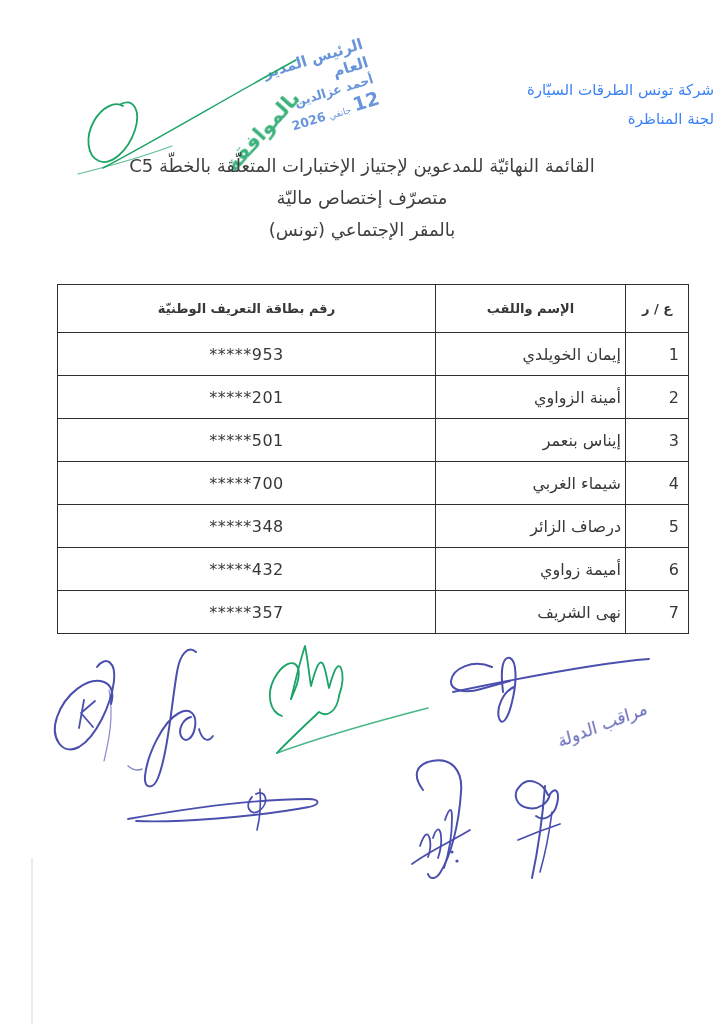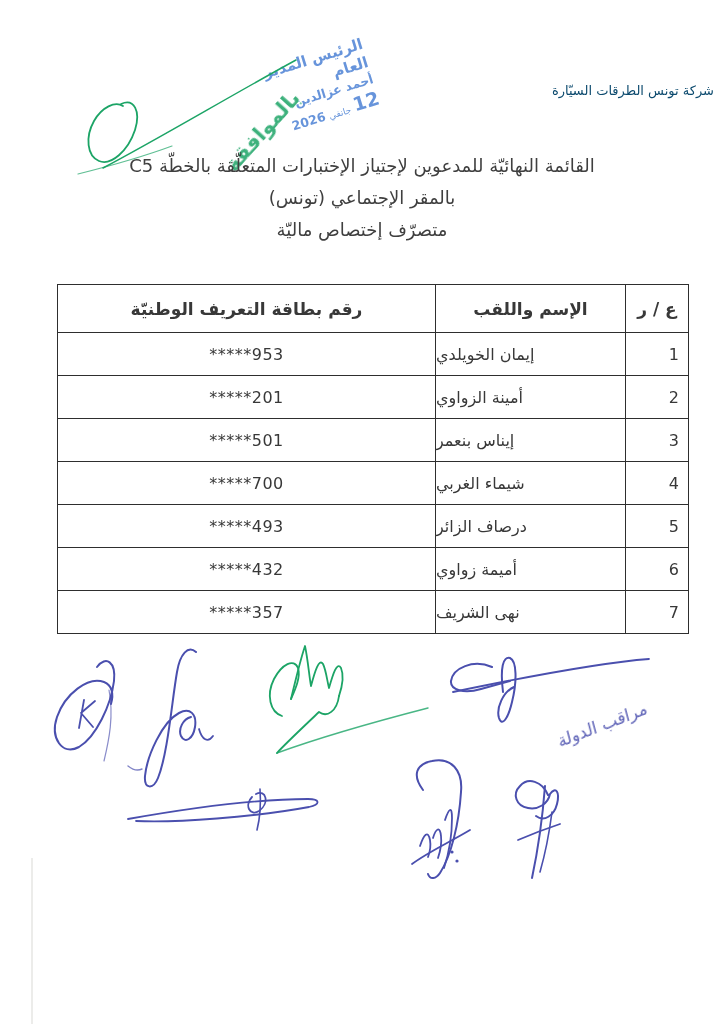--- a/index.html
+++ b/index.html
@@ -10,21 +10,21 @@
     --border:#2e2e2e;
   }
   *{box-sizing:border-box;margin:0;padding:0;}
   body{background:#9c9c9c;font-family:"DejaVu Sans","Liberation Sans",sans-serif;}
   .page{
     position:relative;width:724px;height:1024px;background:#ffffff;
     margin:0 auto;overflow:hidden;color:var(--text);
   }
   
   .letterhead{position:absolute;top:76px;right:10px;text-align:right;direction:rtl;}
-  .letterhead .line{font-size:13px;line-height:29px;color:#0c4a6e;}
+  .letterhead .line{font-size:15px;line-height:29px;color:#3b82f6;}
   
   .hand-note{
     position:absolute;left:176px;top:82px;width:120px;
     transform:rotate(-48deg);transform-origin:100% 50%;
     color:var(--ink-green);font-size:21px;letter-spacing:3px;
     direction:rtl;opacity:.85;font-weight:bold;
     filter:blur(.3px);
   }
   .stamp{
     position:absolute;left:232px;top:54px;width:142px;
@@ -42,26 +42,26 @@
   .title-block .t{font-size:18px;line-height:32px;color:#3f3f3f;}
   
   table.list{
     position:absolute;top:284px;left:57px;width:631px;
     border-collapse:collapse;direction:rtl;table-layout:fixed;
   }
   table.list td,table.list th{
     border:1.4px solid var(--border);height:43px;
     font-size:16px;color:#383838;background:#fff;
   }
-  table.list tr.head th{height:48px;font-weight:bold;font-size:17px;}
+  table.list tr.head th{height:48px;font-weight:bold;font-size:13px;}
   .col-idx{width:63px;}
   .col-name{width:190px;}
   .col-id{width:378px;}
   td.idx{direction:ltr;text-align:right;padding-right:9px;font-size:17px;color:#454545;}
-  td.name{text-align:left;padding-right:4px;font-weight:500;}
+  td.name{text-align:right;padding-right:4px;font-weight:500;}
   td.id{direction:ltr;text-align:center;font-size:17px;letter-spacing:.5px;}
   
   svg.ink{position:absolute;top:0;left:0;pointer-events:none;}
   .ink path{fill:none;stroke-linecap:round;stroke-linejoin:round;}
   .blue{stroke:var(--ink-blue);}
   .green{stroke:var(--ink-green);}
   .hand-arabic{
     position:absolute;left:494px;top:698px;width:150px;
     transform:rotate(-21deg) skewX(-6deg);transform-origin:100% 0;
     color:var(--ink-blue);font-size:17px;direction:rtl;text-align:right;
@@ -69,38 +69,39 @@
   }
   .scan-line{position:absolute;left:31px;top:858px;width:2px;height:166px;background:#ececea;}
 </style>
 </head>
 <body>
 
 <div class="page">
 
   <div class="letterhead">
     <div class="line">شركة تونس الطرقات السيّارة</div>
+    <div class="line">لجنة المناظرة</div>
   </div>
 
   <div class="hand-note">بالموافقة</div>
 
   <div class="stamp">
     <div class="s1">الرئيس المدير العام</div>
     <div class="s2">أحمد عزالدين</div>
     <div class="s3">
       <span class="day">12</span>
       <span class="month">جانفي</span>
       <span class="year">2026</span>
     </div>
   </div>
 
   <div class="title-block">
     <div class="t">القائمة النهائيّة للمدعوين لإجتياز الإختبارات المتعلّقة بالخطّة C5</div>
+    <div class="t">متصرّف إختصاص ماليّة</div>
     <div class="t">بالمقر الإجتماعي (تونس)</div>
-    <div class="t">متصرّف إختصاص ماليّة</div>
   </div>
 
   <table class="list">
     <colgroup>
         <col class="col-idx">
         <col class="col-name">
         <col class="col-id">
       </colgroup>
     <tbody>
         <tr class="head">
@@ -124,21 +125,21 @@
       <td class="id">*****501</td>
     </tr>
     <tr>
       <td class="idx">4</td>
       <td class="name">شيماء الغربي</td>
       <td class="id">*****700</td>
     </tr>
     <tr>
       <td class="idx">5</td>
       <td class="name">درصاف الزائر</td>
-      <td class="id">*****493</td>
+      <td class="id">*****348</td>
     </tr>
     <tr>
       <td class="idx">6</td>
       <td class="name">أميمة زواوي</td>
       <td class="id">*****432</td>
     </tr>
     <tr>
       <td class="idx">7</td>
       <td class="name">نهى الشريف</td>
       <td class="id">*****357</td>

